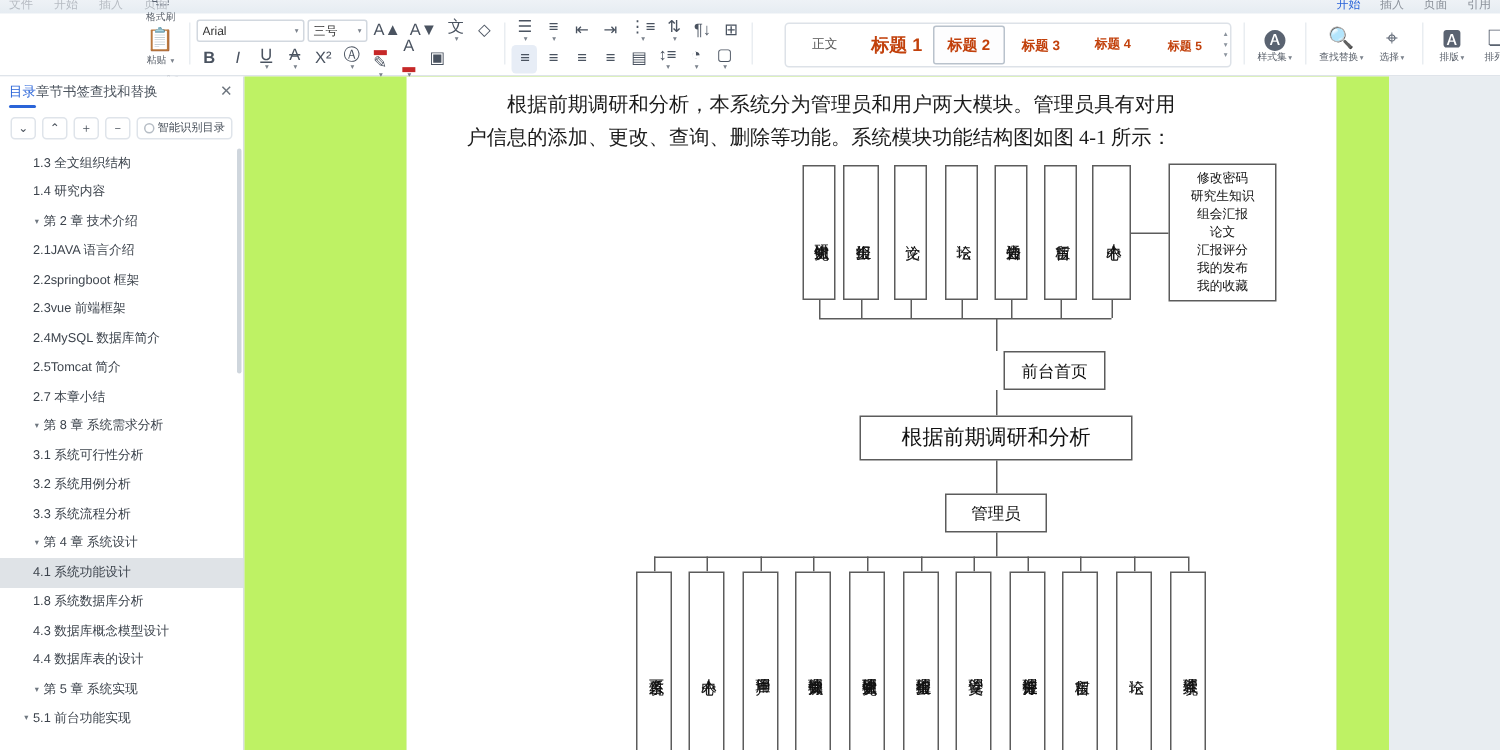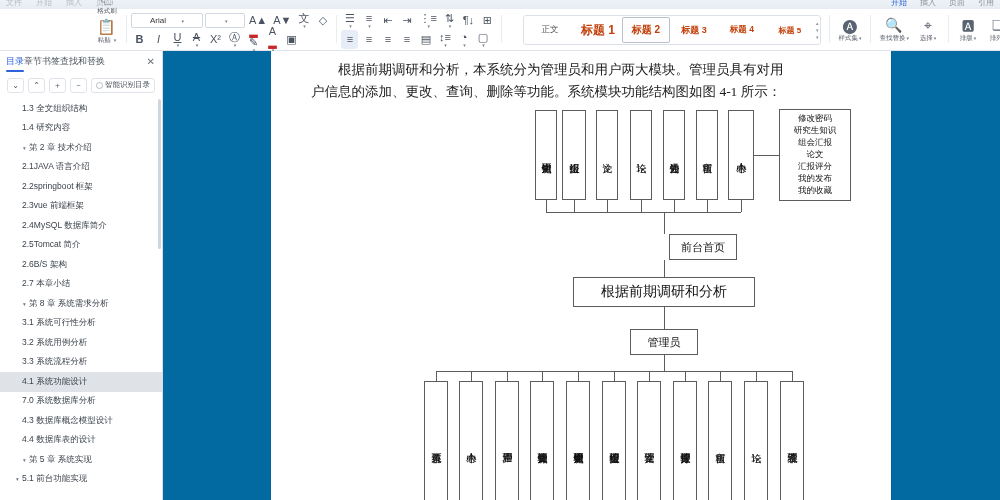--- a/index.html
+++ b/index.html
@@ -53,21 +53,21 @@
   .clip { display:flex; align-items:flex-end; gap:3px; height:42px; padding:4px 6px 3px 6px; }
   .clipbtn { display:flex; flex-direction:column; align-items:center; width:26px; }
   .clipglyph { font-size:15px; color:#5a6371; line-height:15px; }
   .clipcap { font-size:6.5px; color:#5a616b; margin-top:2px; white-space:nowrap; }
   .clipmini { display:flex; flex-direction:column; justify-content:space-between; height:32px; padding-bottom:2px;}
   .clipmini span { font-size:10px; color:#b9bfc7; }
 
   
   .fontbox {
     width:72px; height:15px; border:1px solid #d2d8df; border-radius:2px; background:#fff;
-    display:flex; align-items:center; padding:0 18px; font-size:8px; color:#333;
+    display:flex; align-items:center; padding:0 3px; font-size:8px; color:#333;
     justify-content:space-between;
   }
   .fontbox .v { overflow:hidden; white-space:nowrap; }
   .sizebox { width:40px; }
 
   
   .gallery {
     display:flex; align-items:center; height:30px; border:1px solid #dde2e8; border-radius:3px;
     background:#fff; margin:0 3px; padding:0 2px;
   }
@@ -126,22 +126,22 @@
   .tw { width:9px; text-align:center; font-size:5.5px; color:#6f7780; flex:0 0 9px; }
   .lvl1 { padding-left:20px; }
   .lvl2 { padding-left:13px; }
   .sbthumb {
     position:absolute; right:1px; top:2px; width:3px; height:150px;
     background:#cfd6dd; border-radius:2px;
   }
 
   
   .canvas {
-    position:absolute; left:163px; top:51px; width:837px; height:449px;
-    background:#0369a1; overflow:hidden;
+    position:absolute; left:163px; top:51px; width:763px; height:449px;
+    background:#bef264; overflow:hidden;
   }
   .page {
     position:absolute; left:108px; top:0px; width:620px; height:470px;
     background:#fff; box-shadow:0 0 1px rgba(0,0,0,.25);
   }
   .ptext {
     position:absolute; left:40px; top:8px; width:540px;
     font-family:"Liberation Serif","DejaVu Serif",serif;
     font-size:13.5px; line-height:22px; color:#1b1b1b; text-align:justify;
   }
@@ -347,49 +347,49 @@
         <div class="tocitem lvl2">
           <span class="tw"></span>
           <span>2.4MySQL 数据库简介</span>
         </div>
         <div class="tocitem lvl2">
           <span class="tw"></span>
           <span>2.5Tomcat 简介</span>
         </div>
         <div class="tocitem lvl2">
           <span class="tw"></span>
-          <span>2.6B/S 架构</span>
-        </div>
-        <div class="tocitem lvl2">
-          <span class="tw"></span>
           <span>2.7 本章小结</span>
         </div>
         <div class="tocitem lvl1">
           <span class="tw">▾</span>
           <span>第 8 章 系统需求分析</span>
         </div>
         <div class="tocitem lvl2">
           <span class="tw"></span>
           <span>3.1 系统可行性分析</span>
         </div>
         <div class="tocitem lvl2">
           <span class="tw"></span>
           <span>3.2 系统用例分析</span>
         </div>
         <div class="tocitem lvl2">
           <span class="tw"></span>
           <span>3.3 系统流程分析</span>
         </div>
+        <div class="tocitem lvl1">
+          <span class="tw">▾</span>
+          <span>第 4 章 系统设计</span>
+        </div>
         <div class="tocitem lvl2 sel">
           <span class="tw"></span>
           <span>4.1 系统功能设计</span>
         </div>
         <div class="tocitem lvl2">
           <span class="tw"></span>
-          <span>7.0 系统数据库分析</span>
+          <span>1.8 系统数据库分析</span>
         </div>
         <div class="tocitem lvl2">
           <span class="tw"></span>
           <span>4.3 数据库概念模型设计</span>
         </div>
         <div class="tocitem lvl2">
           <span class="tw"></span>
           <span>4.4 数据库表的设计</span>
         </div>
         <div class="tocitem lvl1">

